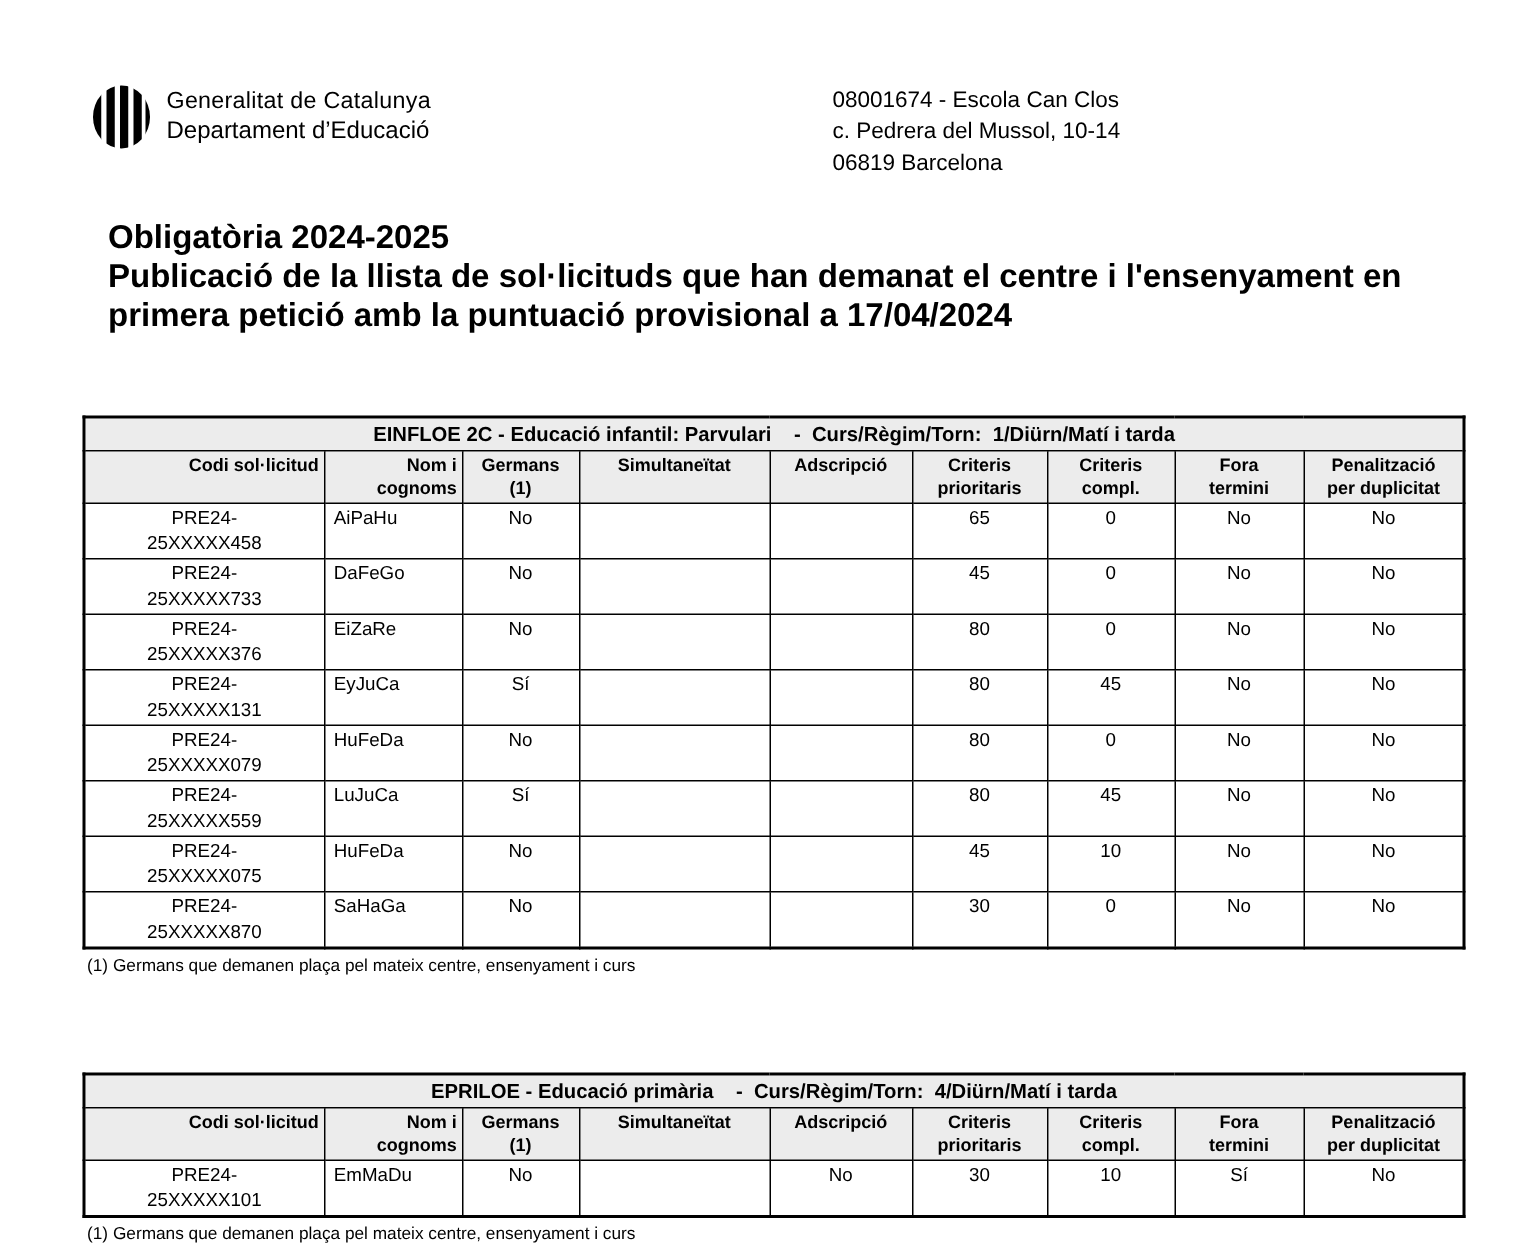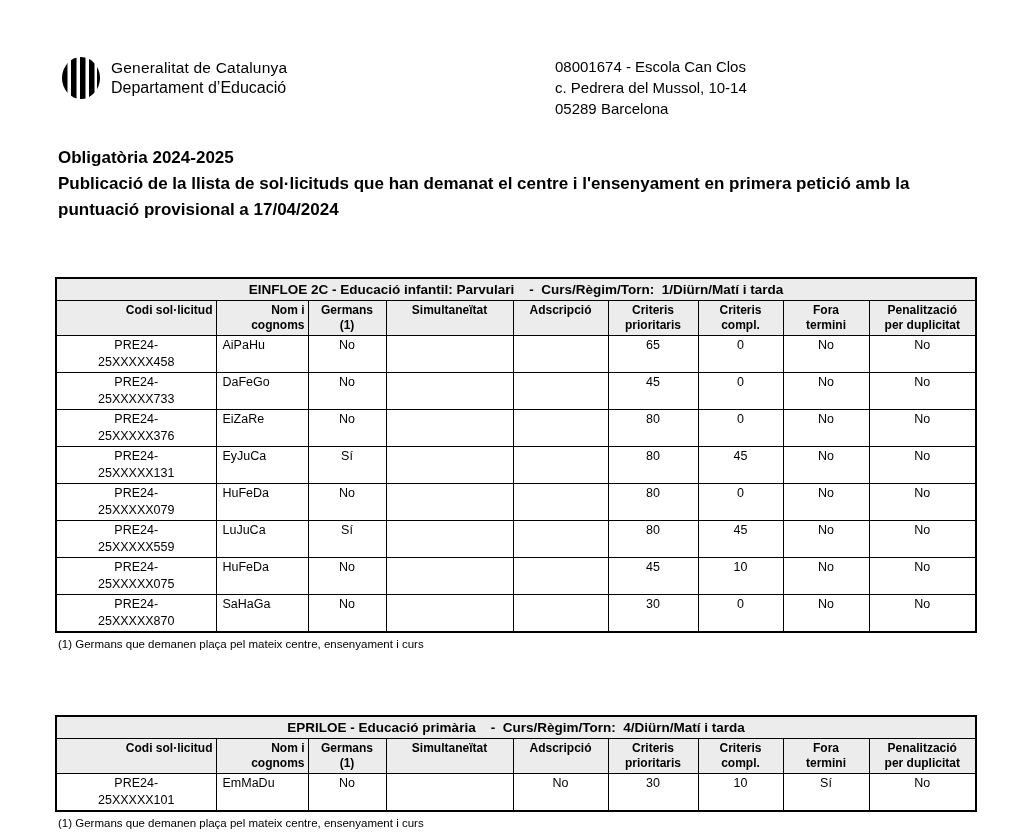--- a/index.html
+++ b/index.html
@@ -9,21 +9,21 @@
     font-family:"Liberation Sans", sans-serif; color:#000;
   }
   .page { position:relative; width:848px; height:834px; background:#fff; }
 
   .logo-block { position:absolute; left:60px; top:56px; display:flex; align-items:center; gap:9px; }
   .org-line1 { font-size:15.5px; line-height:20px; letter-spacing:0.2px; }
   .org-line2 { font-size:16px; line-height:20px; font-weight:normal; }
 
   .school-block { position:absolute; left:555px; top:56px; font-size:15px; line-height:21px; }
 
-  .doc-title { position:absolute; left:58px; top:145px; width:912px; font-size:17px; font-weight:bold; line-height:26px; }
+  .doc-title { position:absolute; left:72px; top:145px; width:912px; font-size:22px; font-weight:bold; line-height:26px; }
 
   .tbl-wrap { position:absolute; left:55px; width:920px; }
   .t1 { top:277px; }
   .t2 { top:715px; }
 
   table.doc-table { border-collapse:collapse; table-layout:fixed; width:920px; border:2px solid #000; background:#fff; }
   table.doc-table th, table.doc-table td { border:1px solid #000; vertical-align:top; overflow:hidden; }
 
   th.tbl-title { background:#ececec; font-weight:bold; font-size:13.5px; line-height:17px; text-align:center; padding:2px 4px; }
   th.col-h { background:#ececec; font-weight:bold; font-size:12px; line-height:15px; white-space:pre-line; text-align:center; padding:2px 3px; height:34px; }
@@ -59,21 +59,21 @@
     </svg>
     <div>
       <div class="org-line1">Generalitat de Catalunya</div>
       <div class="org-line2">Departament d’Educació</div>
     </div>
   </div>
 
   <div class="school-block">
     <div>08001674 - Escola Can Clos</div>
     <div>c. Pedrera del Mussol, 10-14</div>
-    <div>05289 Barcelona</div>
+    <div>06819 Barcelona</div>
   </div>
 
   <div class="doc-title">
     <div>Obligatòria 2024-2025</div>
     <div>Publicació de la llista de sol·licituds que han demanat el centre i l'ensenyament en primera petició amb la puntuació provisional a 17/04/2024</div>
   </div>
 
   <div class="tbl-wrap t1">
     <table class="doc-table">
       <colgroup>

